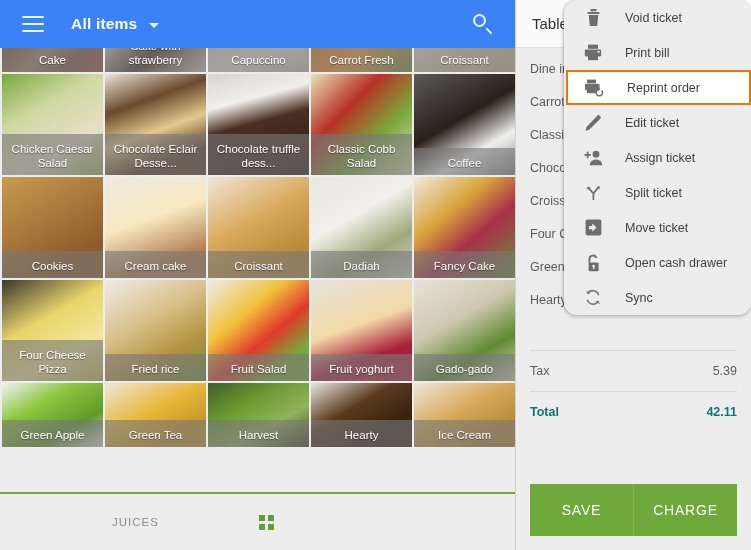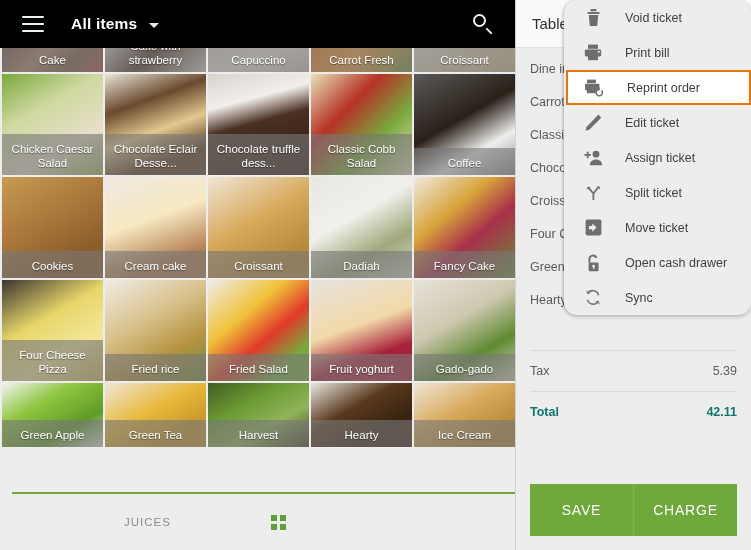--- a/index.html
+++ b/index.html
@@ -8,21 +8,21 @@
     font-family: "Liberation Sans", sans-serif;
     background: #ededed; overflow: hidden;
   }
   .app { position: relative; width: 751px; height: 550px; display: flex; }
 
   
   .left { position: relative; width: 515px; height: 550px; background: #ededed; overflow: hidden; }
 
   .topbar {
     position: absolute; top: 0; left: 0; width: 515px; height: 48px;
-    background: #000000; display: flex; align-items: center; z-index: 30;
+    background: #3b82f6; display: flex; align-items: center; z-index: 30;
   }
   .hamburger { width: 22px; height: 16px; margin-left: 22px; display: flex; flex-direction: column; justify-content: space-between; cursor: pointer; }
   .hamburger i { display: block; height: 2px; background: #e9f5e9; border-radius: 1px; }
   .topbar-title { color: #fff; font-size: 15.5px; font-weight: bold; margin-left: 27px; letter-spacing: .2px; }
   .caret-down { width: 0; height: 0; border-left: 5px solid transparent; border-right: 5px solid transparent; border-top: 5px solid #e4f2e4; margin-left: 12px; margin-top: 3px; }
   .search-ic { margin-left: auto; margin-right: 22px; width: 20px; height: 20px; position: relative; cursor: pointer; }
   .search-ic .ring { position: absolute; width: 13px; height: 13px; border: 2px solid #e9f5e9; border-radius: 50%; top: 0; left: 0; }
   .search-ic .hdl { position: absolute; width: 2px; height: 8px; background: #e9f5e9; transform: rotate(-45deg); bottom: -1px; right: 3px; border-radius: 1px; }
 
   
@@ -43,21 +43,20 @@
     text-shadow: 0 1px 1px rgba(0,0,0,.45);
   }
   .tile.first-row { height: 32px; }
   .tile.first-row .label { bottom: 0; }
   .tile.last-row { height: 64px; }
 
   .bottombar {
     position: absolute; bottom: 0; left: 0; width: 515px; height: 58px;
     background: #ededed; display: flex; align-items: center; z-index: 25;
     border-top: 2px solid #6fa83b;
-    margin-left: 12px;
   }
   .bottombar .cat { margin-left: 112px; color: #8a8a8a; font-size: 11.5px; letter-spacing: 1px; }
   .grid-ic { margin-left: auto; margin-right: 241px; width: 15px; height: 15px; display: grid; grid-template-columns: 6px 6px; grid-template-rows: 6px 6px; gap: 3px; cursor: pointer; }
   .grid-ic span { background: #5fa037; display: block; width: 6px; height: 6px; }
 
   
   .right { position: relative; width: 236px; height: 550px; background: #ededed; border-left: 1px solid #d2d2d2; }
   .ticket-head {
     height: 48px; background: #fafafa; display: flex; align-items: center;
     padding-left: 16px; border-bottom: 1px solid #e0e0e0;
@@ -184,21 +183,21 @@
         <div class="tile">
           <div class="photo" style="background: linear-gradient(150deg, rgb(58, 54, 48), rgb(232, 214, 106) 40%, rgb(242, 231, 154) 70%, rgb(201, 181, 88));"></div>
           <div class="label">Four Cheese Pizza</div>
         </div>
         <div class="tile">
           <div class="photo" style="background: linear-gradient(150deg, rgb(239, 236, 230), rgb(216, 192, 138) 40%, rgb(180, 146, 63) 70%, rgb(107, 143, 58));"></div>
           <div class="label">Fried rice</div>
         </div>
         <div class="tile">
           <div class="photo" style="background: linear-gradient(140deg, rgb(239, 236, 232), rgb(240, 194, 58) 35%, rgb(224, 58, 42) 58%, rgb(122, 168, 60) 80%);"></div>
-          <div class="label">Fried Salad</div>
+          <div class="label">Fruit Salad</div>
         </div>
         <div class="tile">
           <div class="photo" style="background: linear-gradient(160deg, rgb(230, 226, 221), rgb(242, 217, 168) 45%, rgb(168, 32, 58) 72%);"></div>
           <div class="label">Fruit yoghurt</div>
         </div>
         <div class="tile">
           <div class="photo" style="background: linear-gradient(150deg, rgb(230, 226, 216), rgb(207, 200, 176) 40%, rgb(95, 138, 50) 70%, rgb(216, 210, 192));"></div>
           <div class="label">Gado-gado</div>
         </div>
         <div class="tile last-row">

